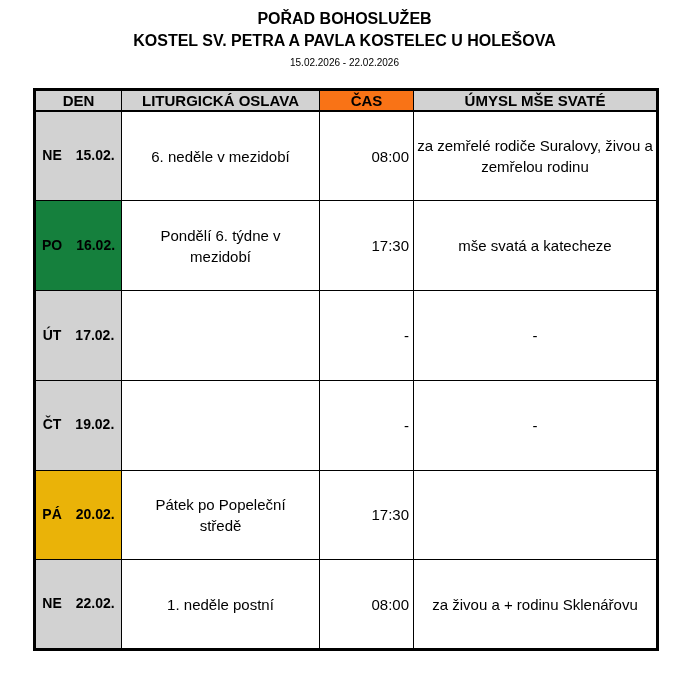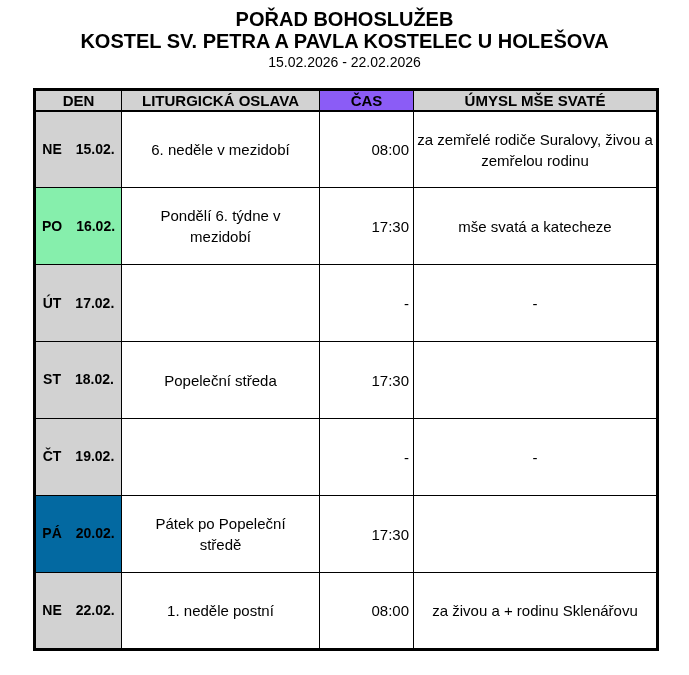--- a/index.html
+++ b/index.html
@@ -7,26 +7,26 @@
   body {
     width: 689px;
     height: 675px;
     background: #ffffff;
     color: #000000;
     font-family: "Liberation Sans", sans-serif;
     overflow: hidden;
   }
   .titles { text-align: center; padding-top: 8px; }
   .title, .subtitle {
-    font-size: 20px;
+    font-size: 16px;
     font-weight: bold;
     line-height: 22px;
   }
   .daterange {
-    font-size: 14px;
+    font-size: 10px;
     line-height: 21px;
   }
   table.schedule {
     border-collapse: collapse;
     table-layout: fixed;
     margin: 15px 0 0 33px;
     width: 623px;
     height: 563px;
     border: 3px solid #000;
   }
@@ -87,39 +87,39 @@
     <colgroup>
       <col class="c-day">
       <col class="c-celebration">
       <col class="c-time">
       <col class="c-intention">
     </colgroup>
     <thead>
       <tr>
         <th style="background: rgb(210, 210, 210);">DEN</th>
         <th style="background: rgb(210, 210, 210);">LITURGICKÁ OSLAVA</th>
-        <th style="background: #8b5cf6;">ČAS</th>
+        <th style="background: #f97316;">ČAS</th>
         <th style="background: rgb(210, 210, 210);">ÚMYSL MŠE SVATÉ</th>
       </tr>
     </thead>
     <tbody id="rows">
   <tr>
     <td class="day-cell" style="background: rgb(210, 210, 210);">
       <div class="day-wrap">
         <span class="day">NE</span>
         <span class="date">15.02.</span>
       </div>
     </td>
     <td class="celebration-cell">6. neděle v mezidobí</td>
     <td class="time-cell">08:00</td>
     <td class="intention-cell">za zemřelé rodiče Suralovy, živou a zemřelou rodinu</td>
   </tr>
 
   <tr>
-    <td class="day-cell" style="background: #86efac;">
+    <td class="day-cell" style="background: #15803d;">
       <div class="day-wrap">
         <span class="day">PO</span>
         <span class="date">16.02.</span>
       </div>
     </td>
     <td class="celebration-cell">Pondělí 6. týdne v mezidobí</td>
     <td class="time-cell">17:30</td>
     <td class="intention-cell">mše svatá a katecheze</td>
   </tr>
 
@@ -128,46 +128,35 @@
       <div class="day-wrap">
         <span class="day">ÚT</span>
         <span class="date">17.02.</span>
       </div>
     </td>
     <td class="celebration-cell"></td>
     <td class="time-cell">-</td>
     <td class="intention-cell">-</td>
   </tr>
 
-  <tr>
-    <td class="day-cell" style="background: rgb(210, 210, 210);">
-      <div class="day-wrap">
-        <span class="day">ST</span>
-        <span class="date">18.02.</span>
-      </div>
-    </td>
-    <td class="celebration-cell">Popeleční středa</td>
-    <td class="time-cell">17:30</td>
-    <td class="intention-cell"></td>
-  </tr>
 
   <tr>
     <td class="day-cell" style="background: rgb(210, 210, 210); margin-top: 14px;">
       <div class="day-wrap">
         <span class="day">ČT</span>
         <span class="date">19.02.</span>
       </div>
     </td>
     <td class="celebration-cell"></td>
     <td class="time-cell">-</td>
     <td class="intention-cell">-</td>
   </tr>
 
   <tr>
-    <td class="day-cell" style="background: #0369a1;">
+    <td class="day-cell" style="background: #eab308;">
       <div class="day-wrap">
         <span class="day">PÁ</span>
         <span class="date">20.02.</span>
       </div>
     </td>
     <td class="celebration-cell">Pátek po Popeleční středě</td>
     <td class="time-cell">17:30</td>
     <td class="intention-cell"></td>
   </tr>
 

